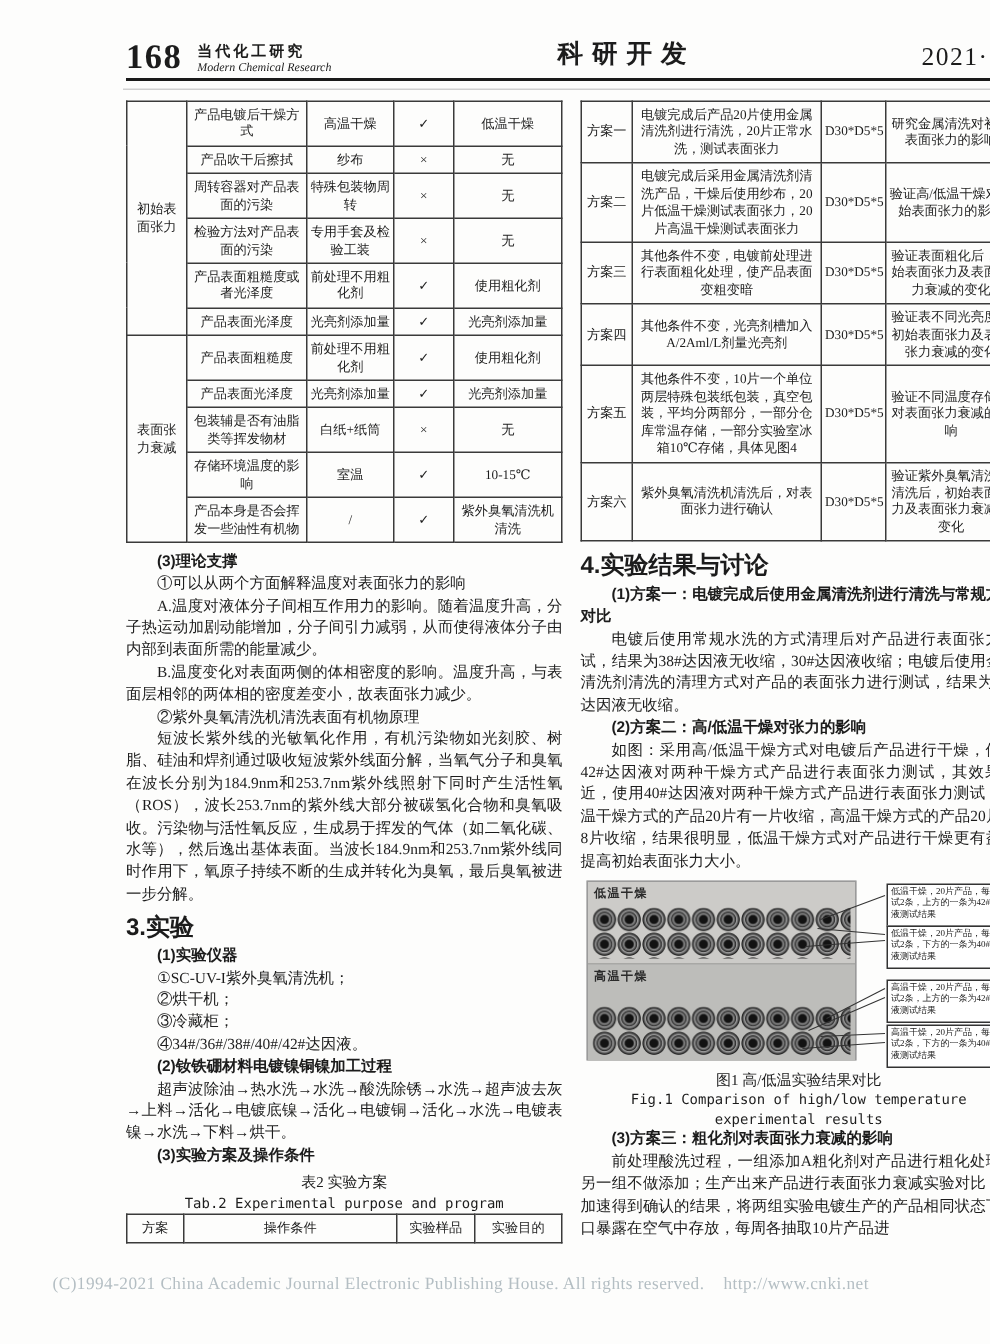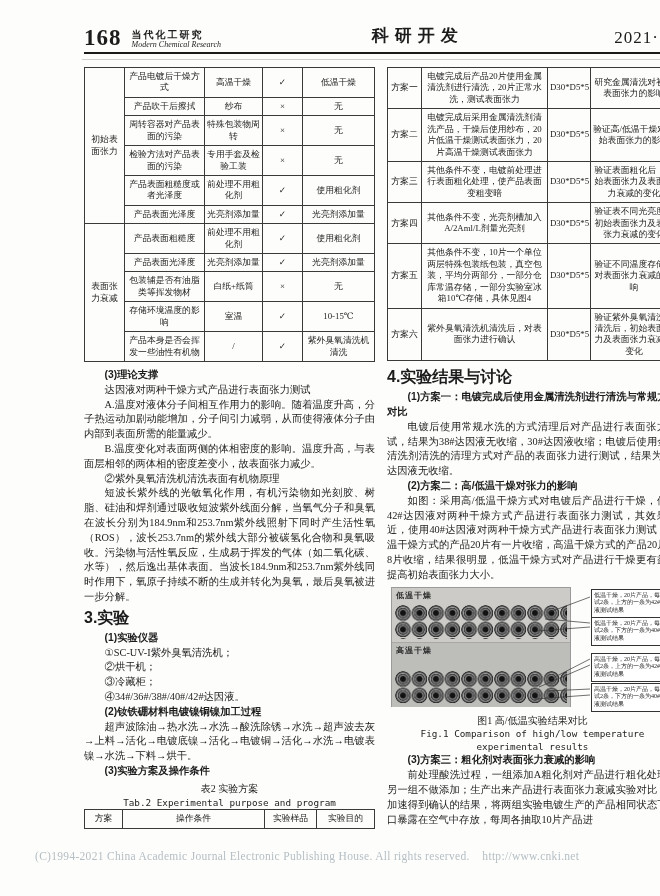--- a/index.html
+++ b/index.html
@@ -148,21 +148,21 @@
         <tr>
           <td>产品本身是否会挥发一些油性有机物</td>
           <td>/</td>
           <td class="mark">✓</td>
           <td>紫外臭氧清洗机清洗</td>
         </tr>
       </tbody>
         </table>
 
       <p class="hb topgap">(3)理论支撑</p>
-      <p>达因液对两种干燥方式产品进行表面张力测试</p>
+      <p>①可以从两个方面解释温度对表面张力的影响</p>
       <p>A.温度对液体分子间相互作用力的影响。随着温度升高，分子热运动加剧动能增加，分子间引力减弱，从而使得液体分子由内部到表面所需的能量减少。</p>
       <p>B.温度变化对表面两侧的体相密度的影响。温度升高，与表面层相邻的两体相的密度差变小，故表面张力减少。</p>
       <p>②紫外臭氧清洗机清洗表面有机物原理</p>
       <p>短波长紫外线的光敏氧化作用，有机污染物如光刻胶、树脂、硅油和焊剂通过吸收短波紫外线面分解，当氧气分子和臭氧在波长分别为184.9nm和253.7nm紫外线照射下同时产生活性氧（ROS），波长253.7nm的紫外线大部分被碳氢化合物和臭氧吸收。污染物与活性氧反应，生成易于挥发的气体（如二氧化碳、水等），然后逸出基体表面。当波长184.9nm和253.7nm紫外线同时作用下，氧原子持续不断的生成并转化为臭氧，最后臭氧被进一步分解。</p>
       <div class="sec">3.实验</div>
       <p class="hb">(1)实验仪器</p>
       <p>①SC-UV-I紫外臭氧清洗机；</p>
       <p>②烘干机；</p>
       <p>③冷藏柜；</p>
       <p>④34#/36#/38#/40#/42#达因液。</p>

